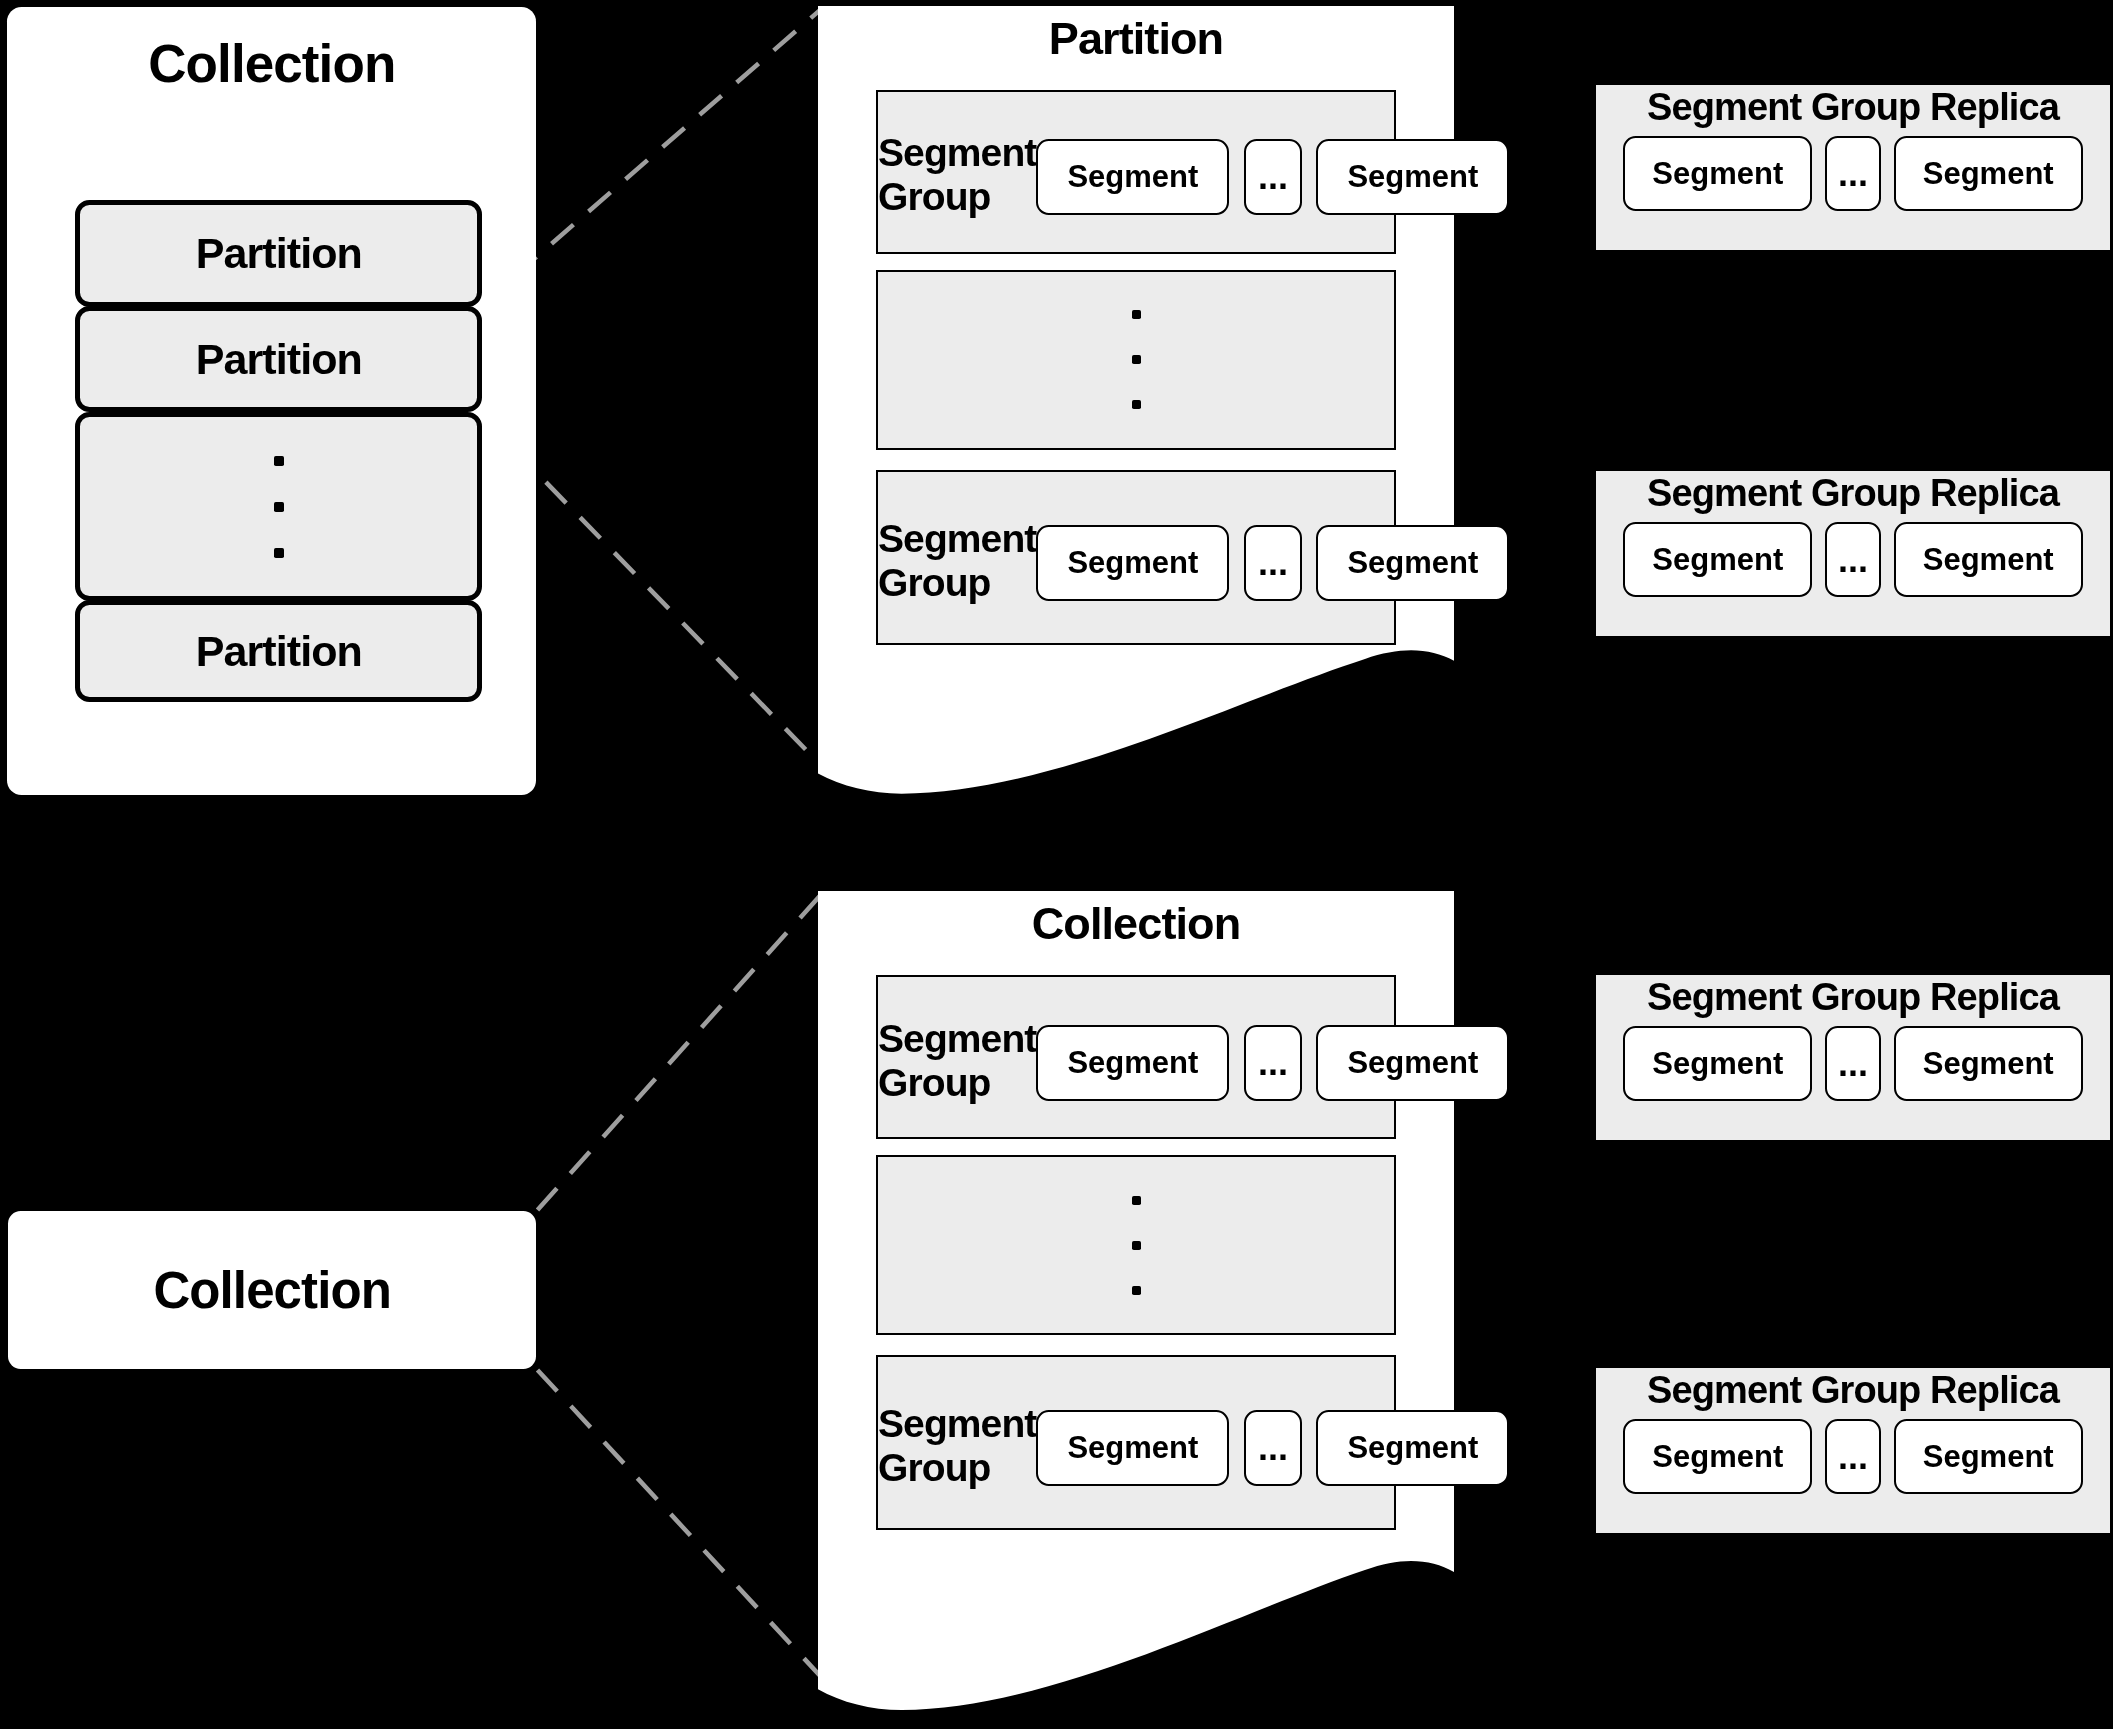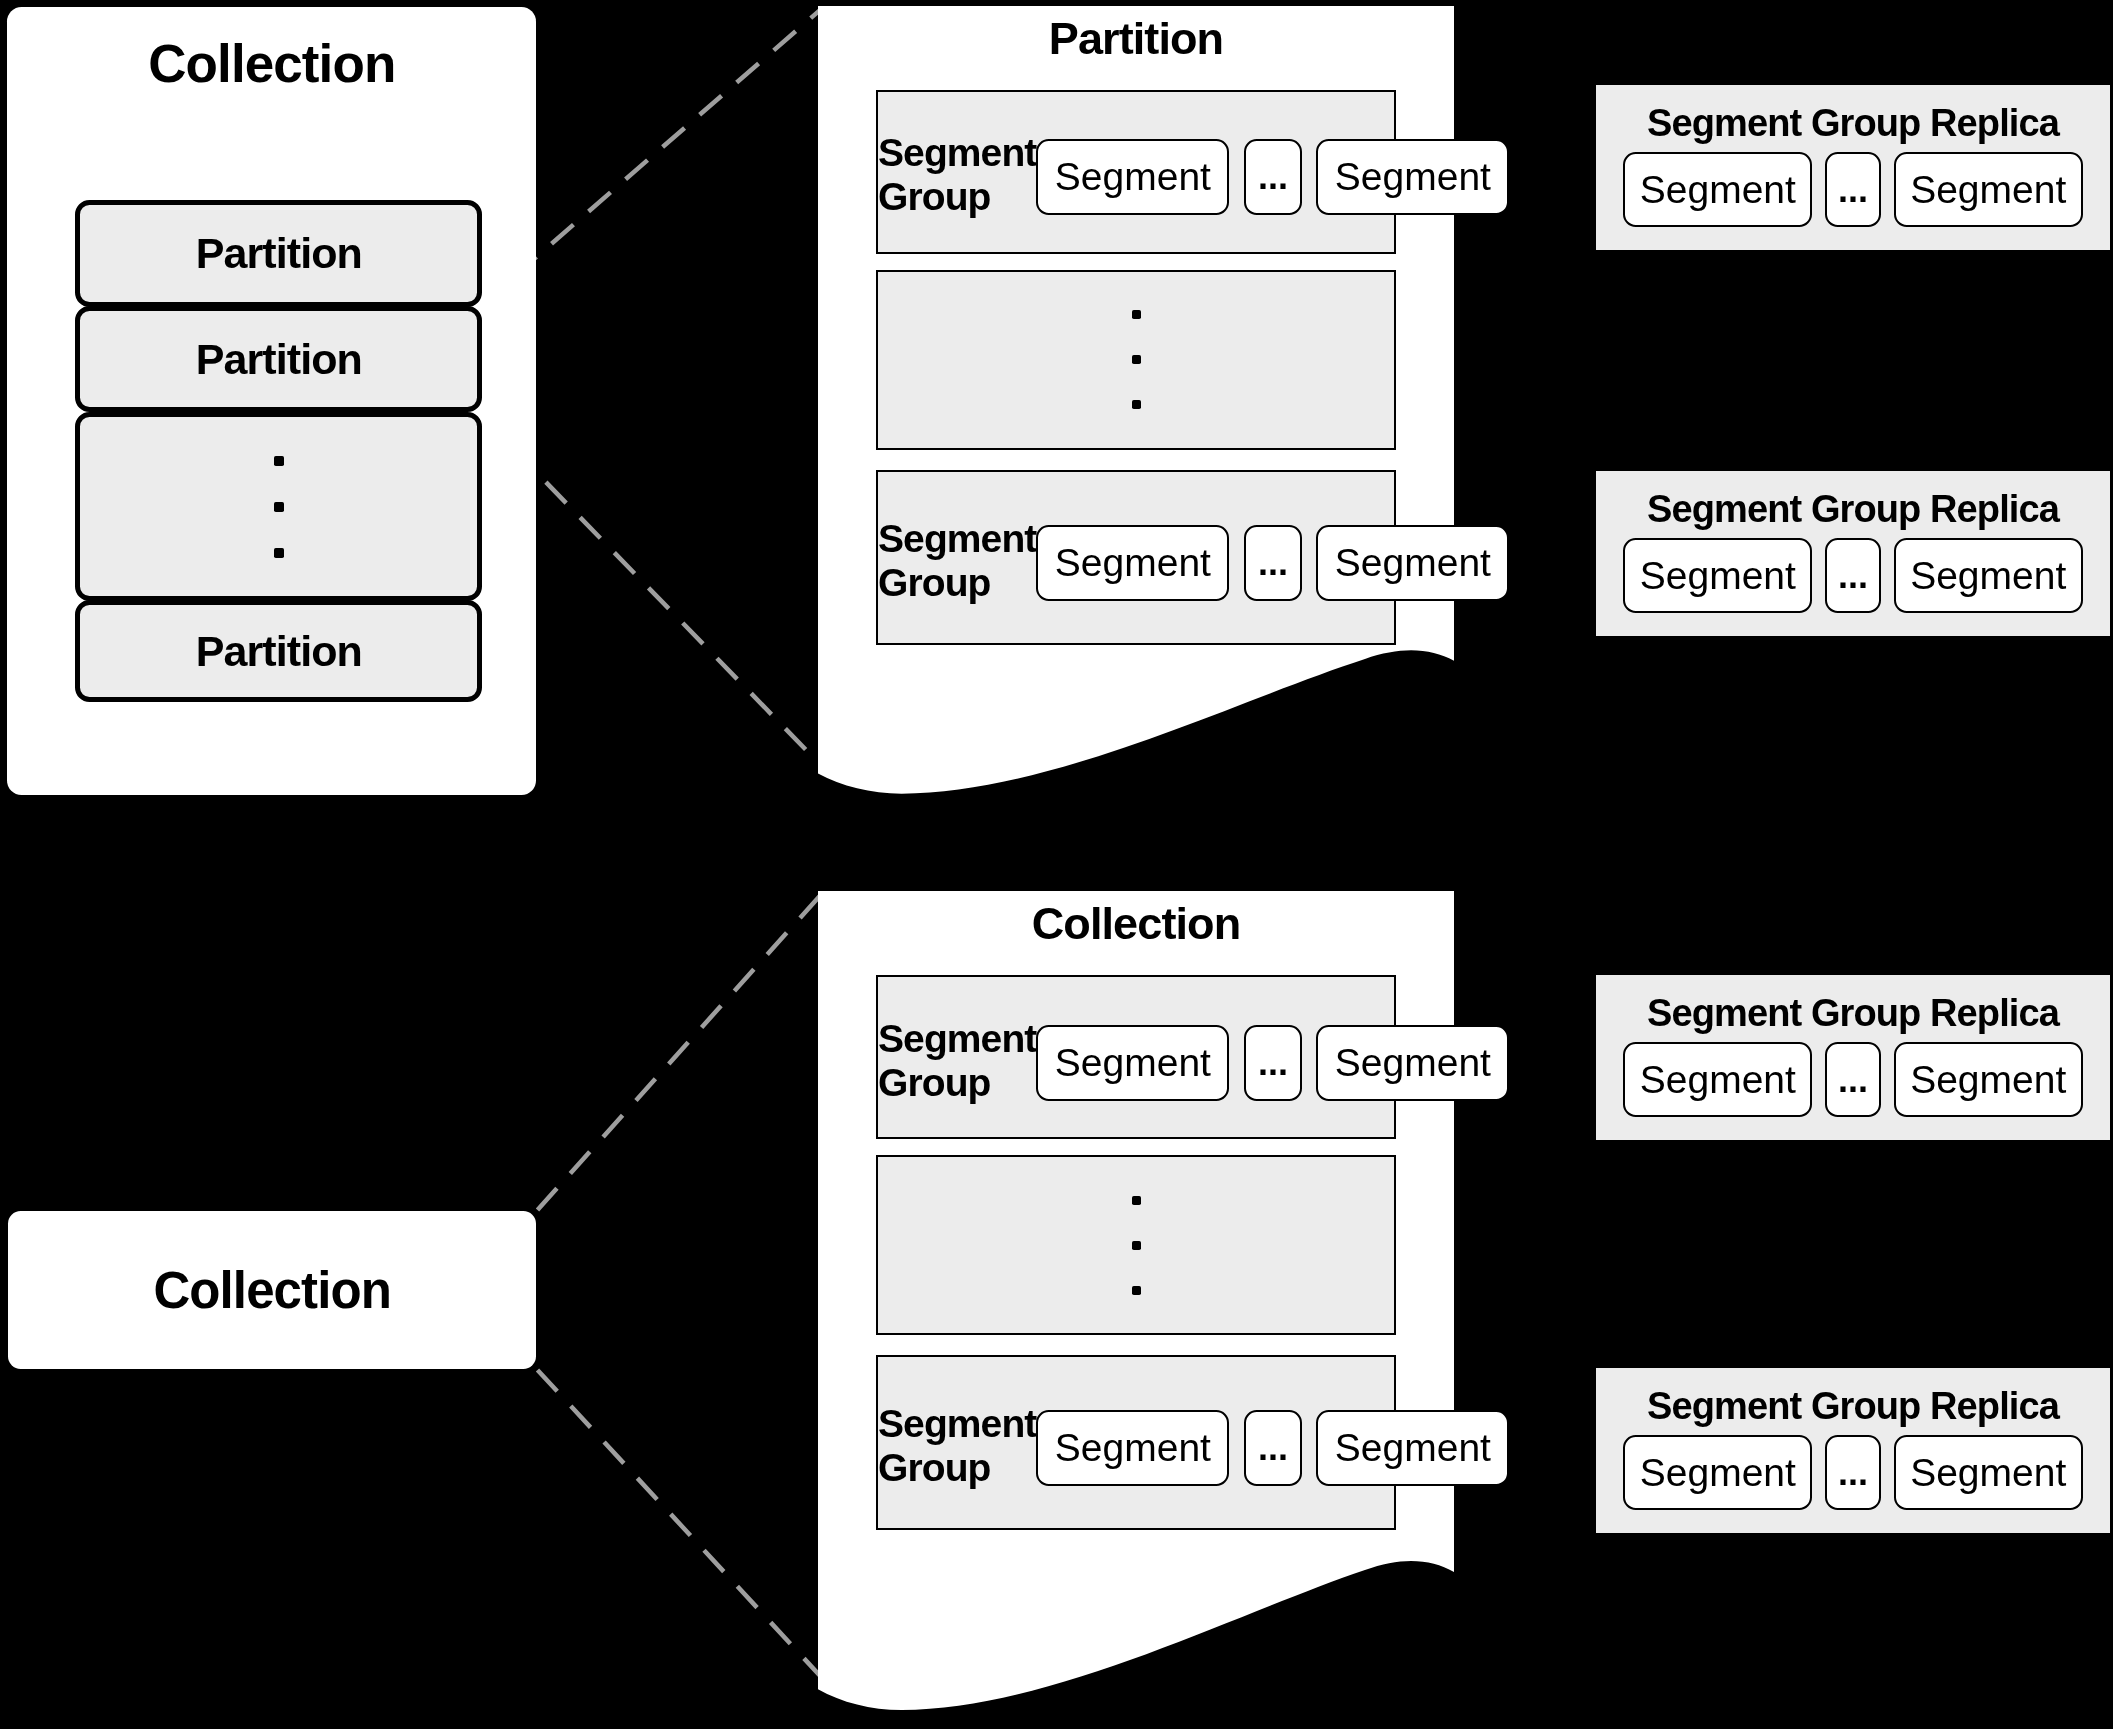--- a/index.html
+++ b/index.html
@@ -41,38 +41,38 @@
     position:absolute;left:58px;width:520px;box-sizing:border-box;
     background:var(--box-fill,#ececec);border:2.7px solid var(--border,#000);
     display:flex;flex-direction:row;align-items:center;
   }
   .sg-title{font-weight:bold;font-size:39px;letter-spacing:-0.9px;margin-top:7.3px;}
   .seg-row{display:flex;align-items:center;justify-content:center;gap:14.5px;margin-top:11px;}
   .seg{
     box-sizing:border-box;height:76px;width:193px;
     background:var(--panel-fill,#fff);border:2.7px solid var(--border,#000);border-radius:12.7px;
     display:flex;align-items:center;justify-content:center;
-    font-size:39px;font-weight:normal;
+    font-size:31px;font-weight:bold;
   }
   .seg.mini{width:58px;font-weight:bold;font-size:36px;}
   .vbox{
     position:absolute;left:58px;width:520px;box-sizing:border-box;
     background:var(--box-fill,#ececec);border:2.7px solid var(--border,#000);
     display:flex;flex-direction:column;align-items:center;justify-content:center;gap:36px;
   }
   .vdots{display:flex;flex-direction:column;align-items:center;justify-content:center;gap:36px;position:absolute;inset:0;}
   .sqdot{width:10px;height:10px;background:var(--border,#000);border-radius:1.8px;}
 
   
   .replica{
     position:absolute;left:1596px;width:514px;height:165px;box-sizing:border-box;
     background:var(--box-fill,#ececec);
     display:flex;flex-direction:column;align-items:center;
   }
-  .rep-title{font-weight:bold;font-size:38px;letter-spacing:-0.9px;margin-top:17px;}
+  .rep-title{font-weight:bold;font-size:38px;letter-spacing:-0.9px;margin-top:1px;}
   .replica .seg-row{margin-top:7.3px;gap:12.7px;}
   .replica .seg{width:189px;height:75px;}
   .replica .seg.mini{width:56px;}
 </style>
 </head>
 <body>
 
 <div class="page">
 
   <svg class="connectors" width="2114" height="1729" viewBox="0 0 2325 1902">

